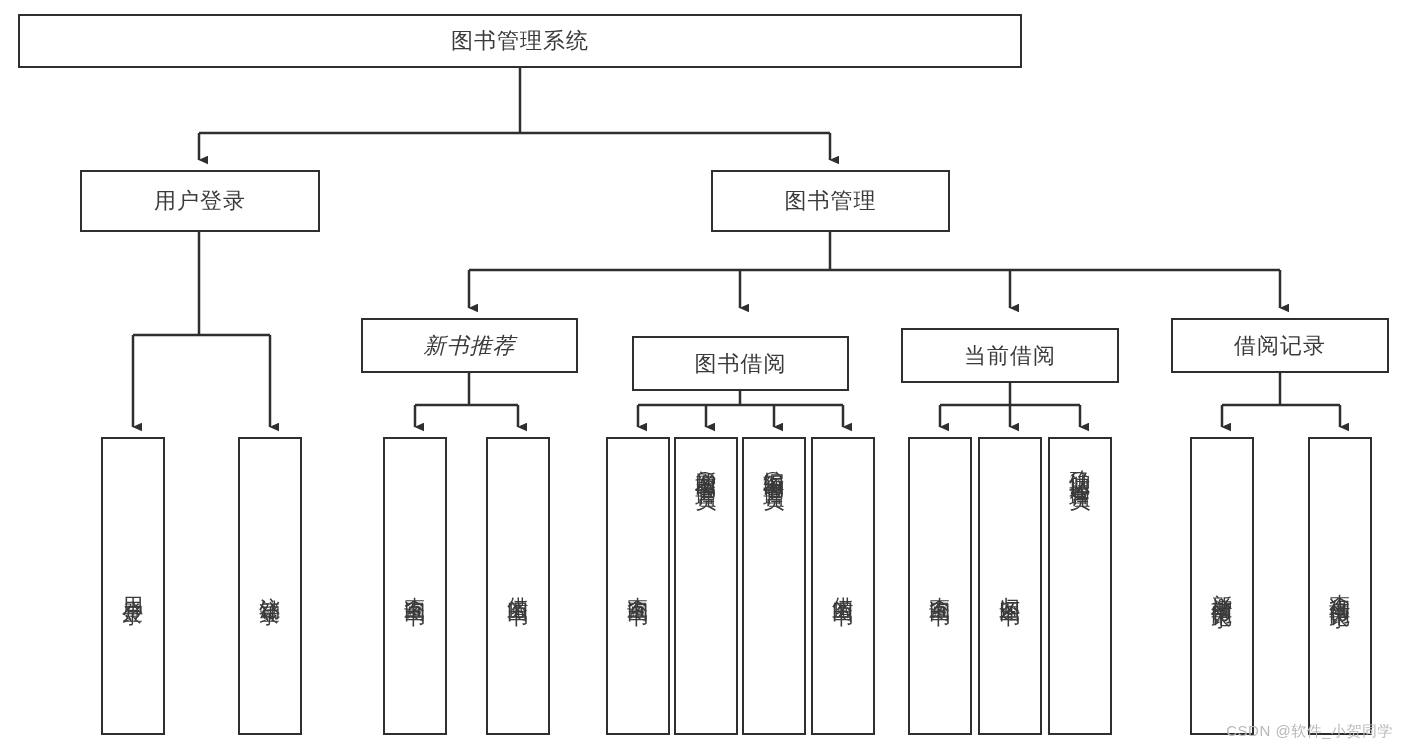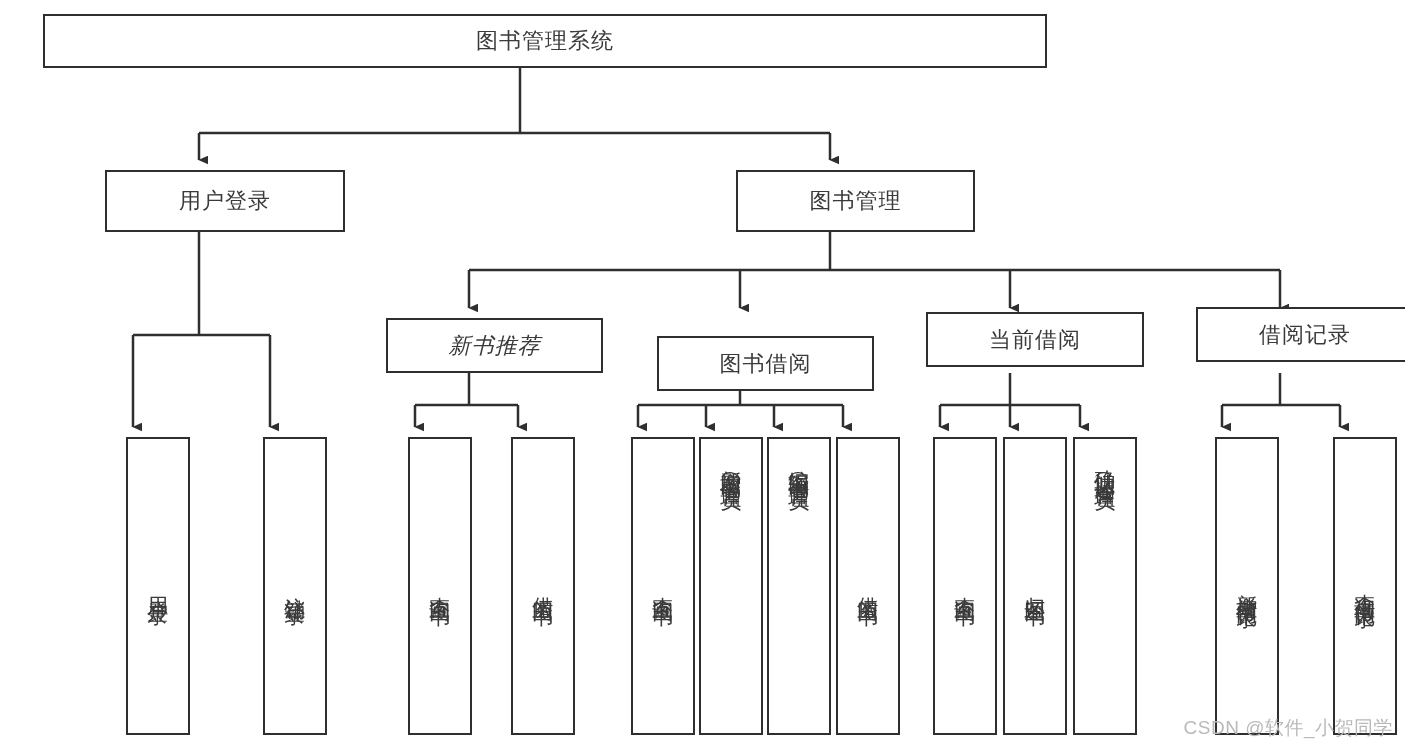--- a/index.html
+++ b/index.html
@@ -28,21 +28,20 @@
   }
   .node {
     position: absolute;
     box-sizing: border-box;
     background: #ffffff;
     border: 2.5px solid #2f2f2f;
     display: flex;
     align-items: center;
     justify-content: center;
     color: #3a3a3a;
-    margin-left: 25px;
   }
   .node .label {
     font-size: 22px;
     line-height: 1.25;
     letter-spacing: 1px;
     white-space: nowrap;
     text-align: center;
     color: #3a3a3a;
   }
   .node.horizontal .label {
@@ -63,21 +62,21 @@
     max-height: 268px;
   }
   .node.vertical.center-text {
     align-items: center;
     padding-top: 0;
   }
   #watermark {
     position: absolute;
     right: 12px;
     bottom: 6px;
-    font-size: 19px;
+    font-size: 15px;
     color: #b9b9b9;
     letter-spacing: 0.5px;
     white-space: nowrap;
     font-family: "Liberation Sans", "DejaVu Sans", sans-serif;
   }
 </style>
 </head>
 <body>
 
 <div id="diagram-root">
@@ -145,24 +144,24 @@
   <div class="node horizontal" style="left:711px; top:170px; width:239px; height:62px;">
     <span class="label">图书管理</span>
   </div>
 
   <div class="node horizontal" style="left:361px; top:318px; width:217px; height:55px;font-style:italic;">
     <span class="label">新书推荐</span>
   </div>
   <div class="node horizontal" style="left:632px; top:336px; width:217px; height:55px;">
     <span class="label">图书借阅</span>
   </div>
-  <div class="node horizontal" style="left:901px; top:312px; width:218px; height:55px;align-items:center;">
+  <div class="node horizontal" style="left:901px; top:328px; width:218px; height:55px;align-items:center;">
     <span class="label">当前借阅</span>
   </div>
-  <div class="node horizontal" style="left:1171px; top:307px; width:218px; height:55px;">
+  <div class="node horizontal" style="left:1171px; top:318px; width:218px; height:55px;">
     <span class="label">借阅记录</span>
   </div>
 
   <div class="node vertical center-text" style="left:101px; top:437px; width:64px; height:298px;">
     <span class="label">用户登录</span>
   </div>
   <div class="node vertical center-text" style="left:238px; top:437px; width:64px; height:298px;">
     <span class="label">注销登录</span>
   </div>
 

